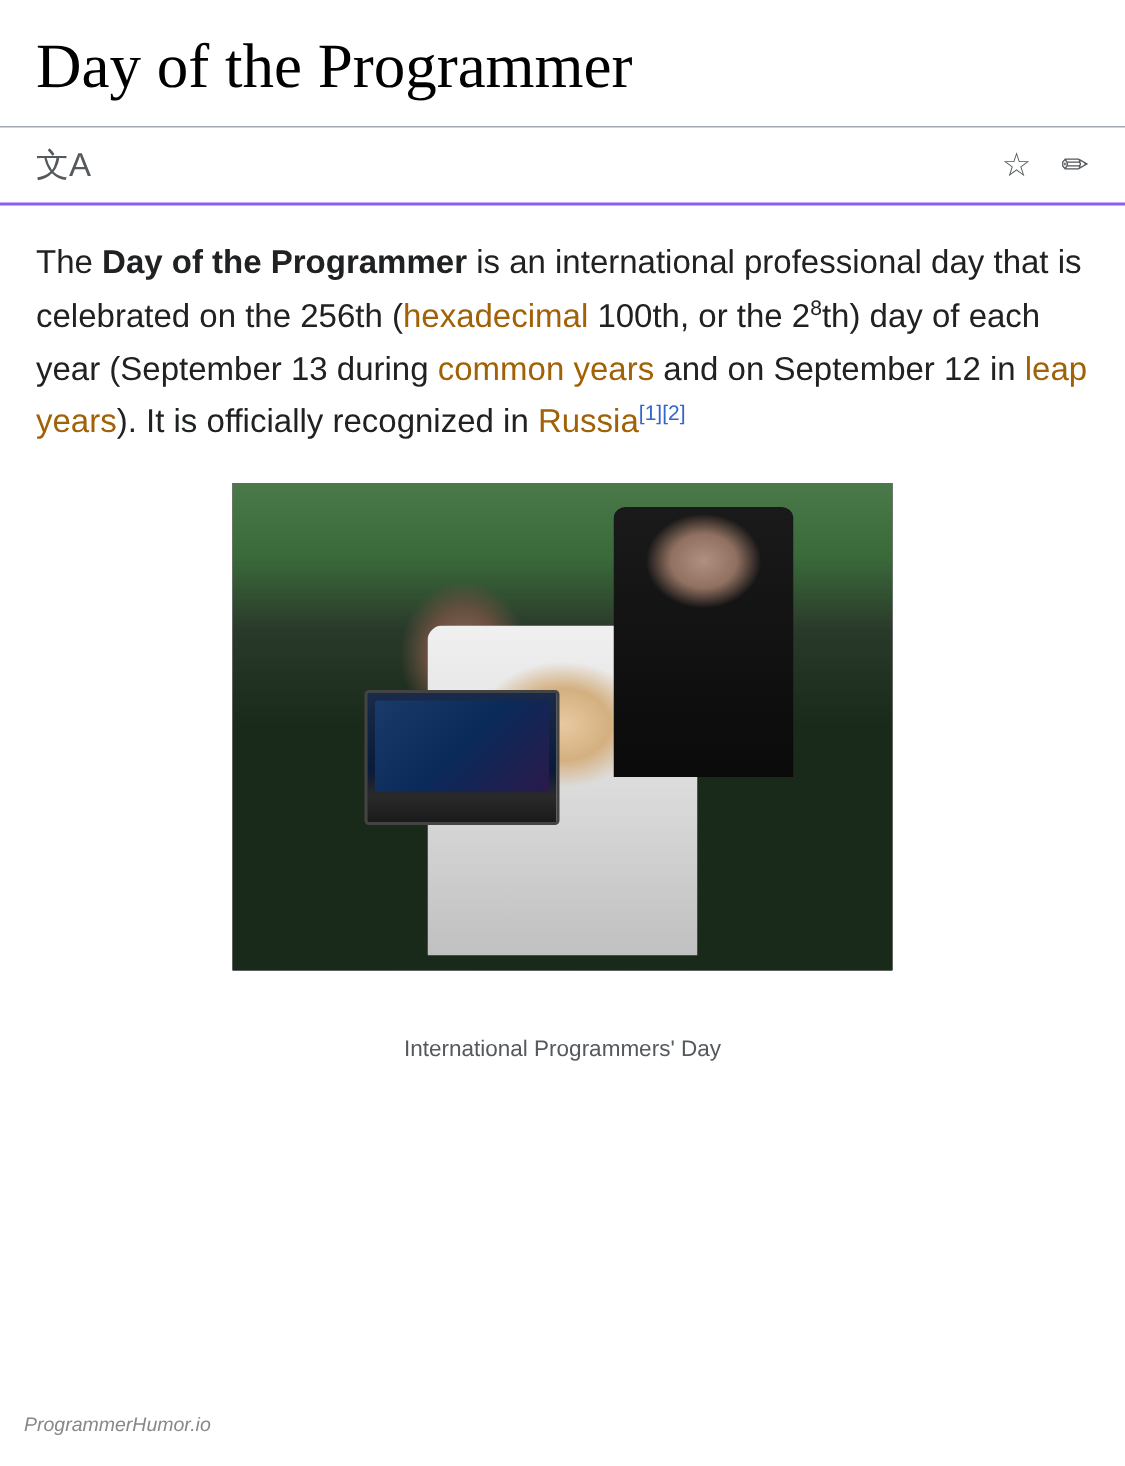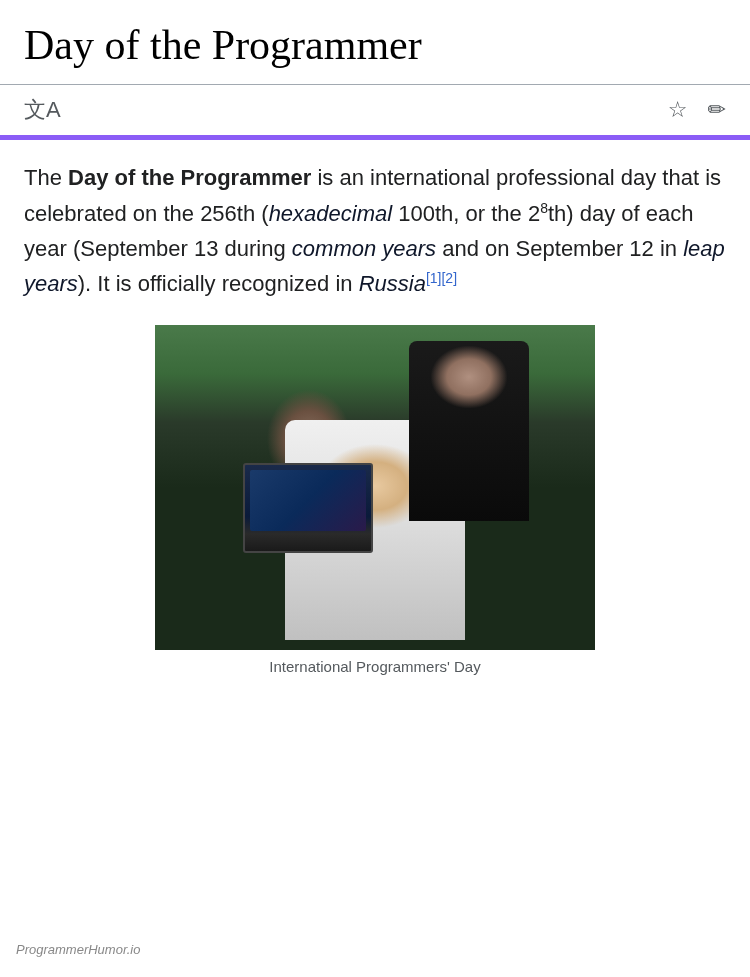--- a/index.html
+++ b/index.html
@@ -34,21 +34,21 @@
     .page-title {
       font-size: 42px;
       font-weight: 300;
       color: #000;
       font-family: 'Linux Libertine', Georgia, 'Times New Roman', serif;
       line-height: 1.2;
     }
 
     .toolbar-section {
       padding: 10px 24px;
-      border-bottom: 5px solid #8b5cf6;
+      border-bottom: 2px solid #8b5cf6;
       display: flex;
       align-items: center;
       justify-content: space-between;
     }
 
     .toolbar-left {
       display: flex;
       align-items: center;
     }
 
@@ -86,23 +86,22 @@
       line-height: 1.6;
       color: #202122;
       margin-bottom: 24px;
     }
 
     .intro-text .bold {
       font-weight: bold;
     }
 
     .intro-text .link {
-      color: #0f172a;
+      color: #a16207;
       text-decoration: none;
-      font-style: italic;
     }
 
     .superscript {
       font-size: 14px;
       vertical-align: super;
       line-height: 0;
     }
 
     .cite-link {
       color: #3366cc;
@@ -111,20 +110,21 @@
       vertical-align: super;
       line-height: 0;
     }
 
     .image-container {
       display: flex;
       flex-direction: column;
       align-items: center;
       margin: 10px auto 20px auto;
       max-width: 440px;
+      gap: 36px;
     }
 
     .article-image {
       width: 440px;
       height: 325px;
       background: #2a2a2a;
       display: flex;
       align-items: center;
       justify-content: center;
       overflow: hidden;

